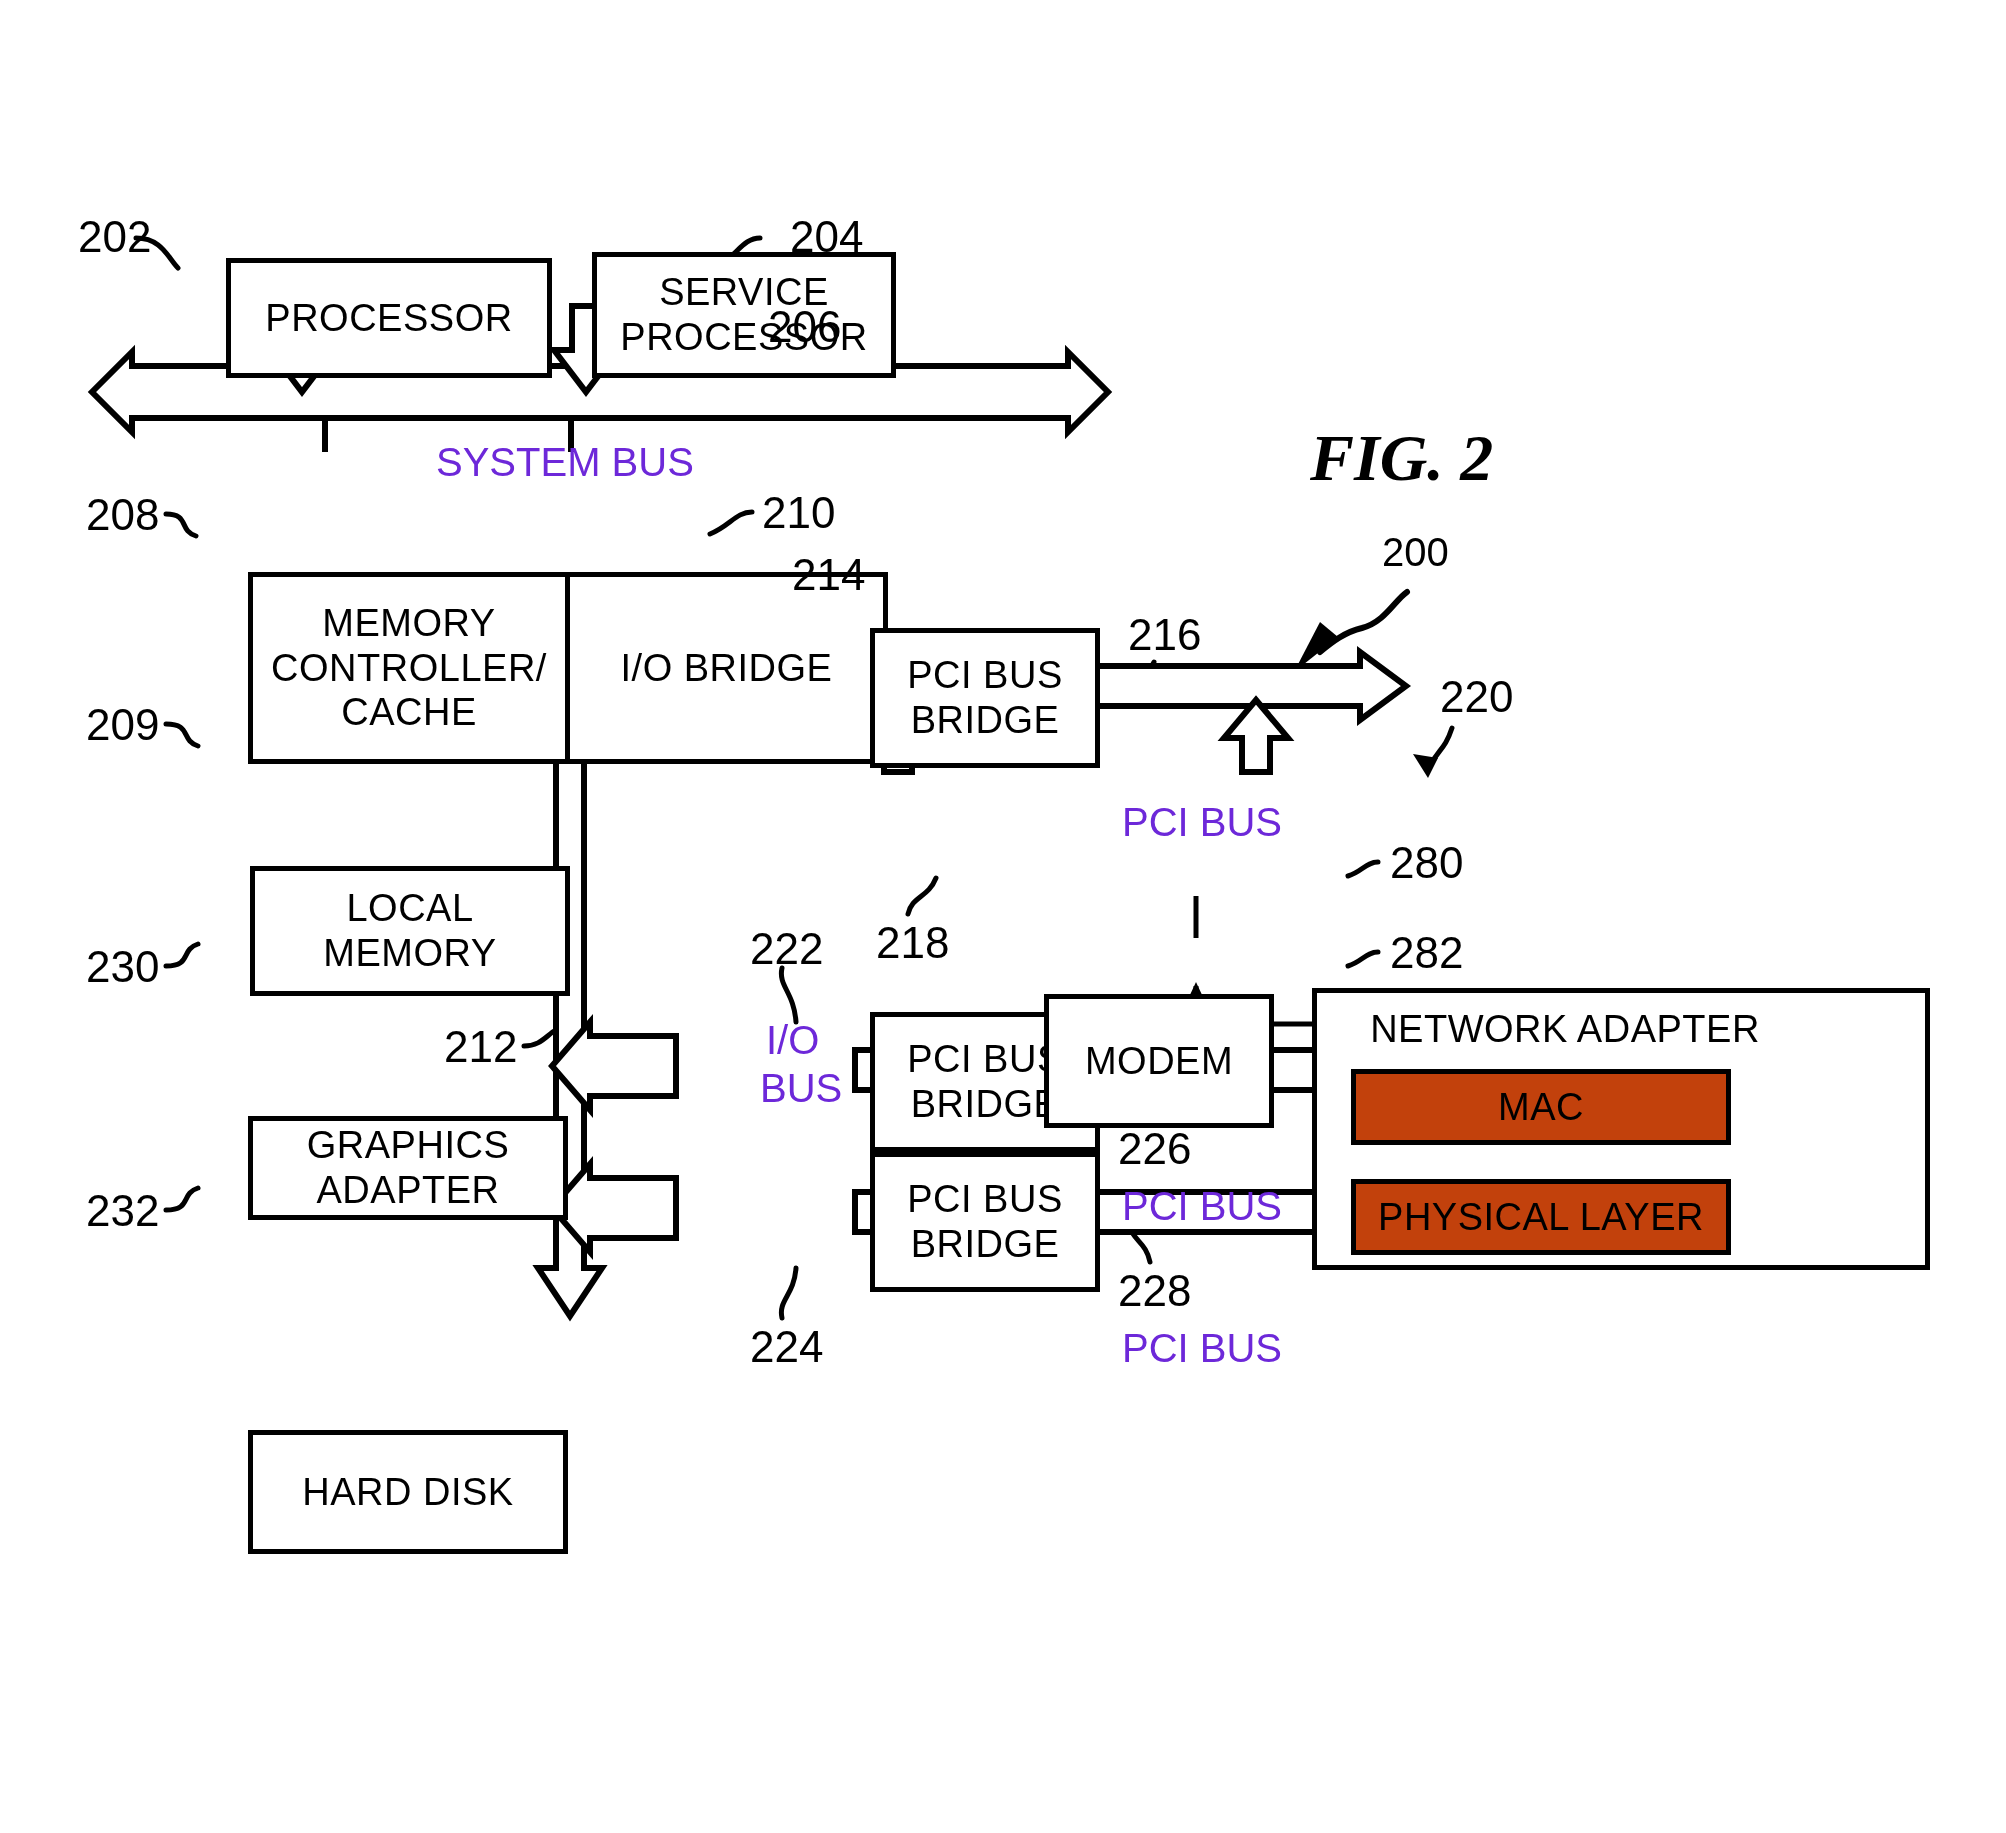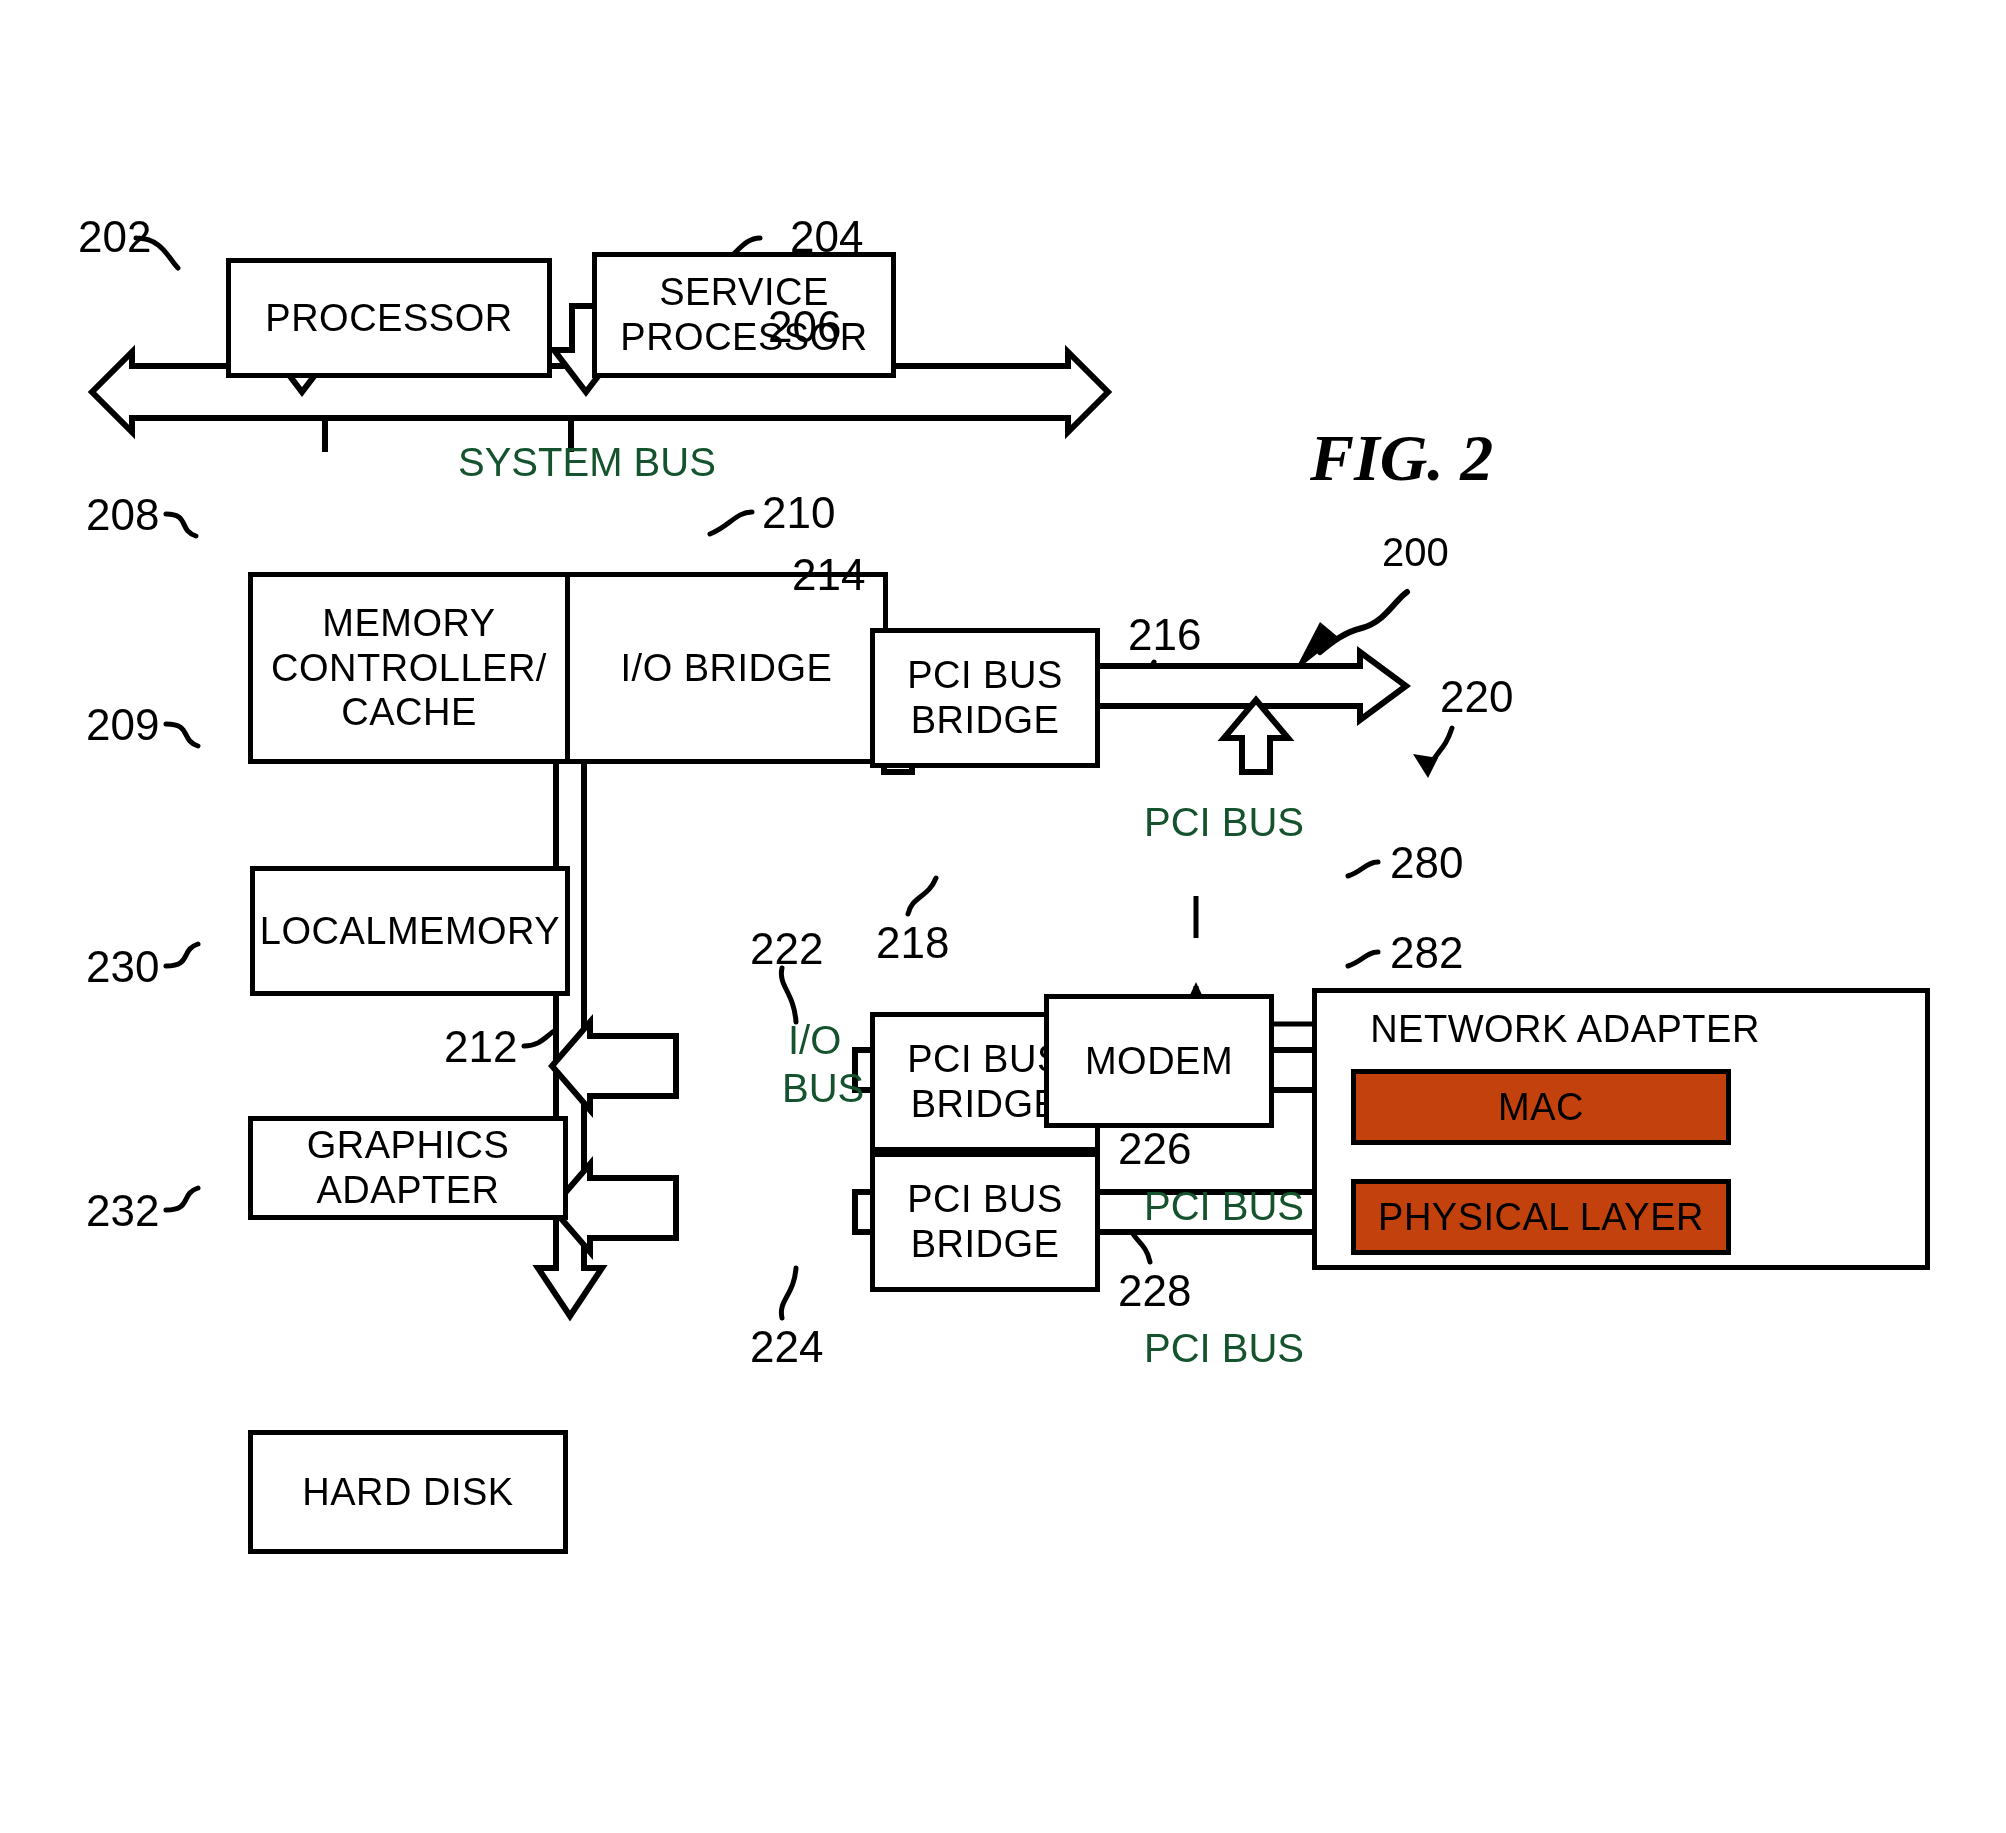--- a/index.html
+++ b/index.html
@@ -42,23 +42,22 @@
     position: absolute;
     font-family: "Liberation Sans", sans-serif;
     font-size: 44px;
     color: #000;
     white-space: nowrap;
   }
   .txt {
     position: absolute;
     font-family: "Liberation Sans", sans-serif;
     font-size: 40px;
-    color: #14532d;
+    color: #6d28d9;
     white-space: nowrap;
-    margin-left: 22px;
   }
   .fig {
     position: absolute;
     font-family: "Liberation Serif", serif;
     font-style: italic;
     font-weight: bold;
     font-size: 66px;
     color: #000;
     white-space: nowrap;
   }
@@ -217,21 +216,21 @@
       <span>MEMORY</span>
       <span>CONTROLLER/</span>
       <span>CACHE</span>
     </div>
     <div class="divider" style="left:312px; top:0; width:5px; height:182px;"></div>
     <div style="position:absolute; left:317px; top:0; width:313px; height:182px; display:flex; align-items:center; justify-content:center;">
       <span>I/O BRIDGE</span>
     </div>
   </div>
 
-  <div class="box" style="left:250px; top:866px; width:320px; height:130px; flex-direction:row;">
+  <div class="box" style="left:250px; top:866px; width:320px; height:130px; flex-direction:column;">
     <span>LOCAL</span>
     <span>MEMORY</span>
   </div>
 
   <div class="box" style="left:248px; top:1116px; width:320px; height:104px; flex-direction:column;">
     <span>GRAPHICS</span>
     <span>ADAPTER</span>
   </div>
 
   <div class="box" style="left:248px; top:1430px; width:320px; height:124px;">

